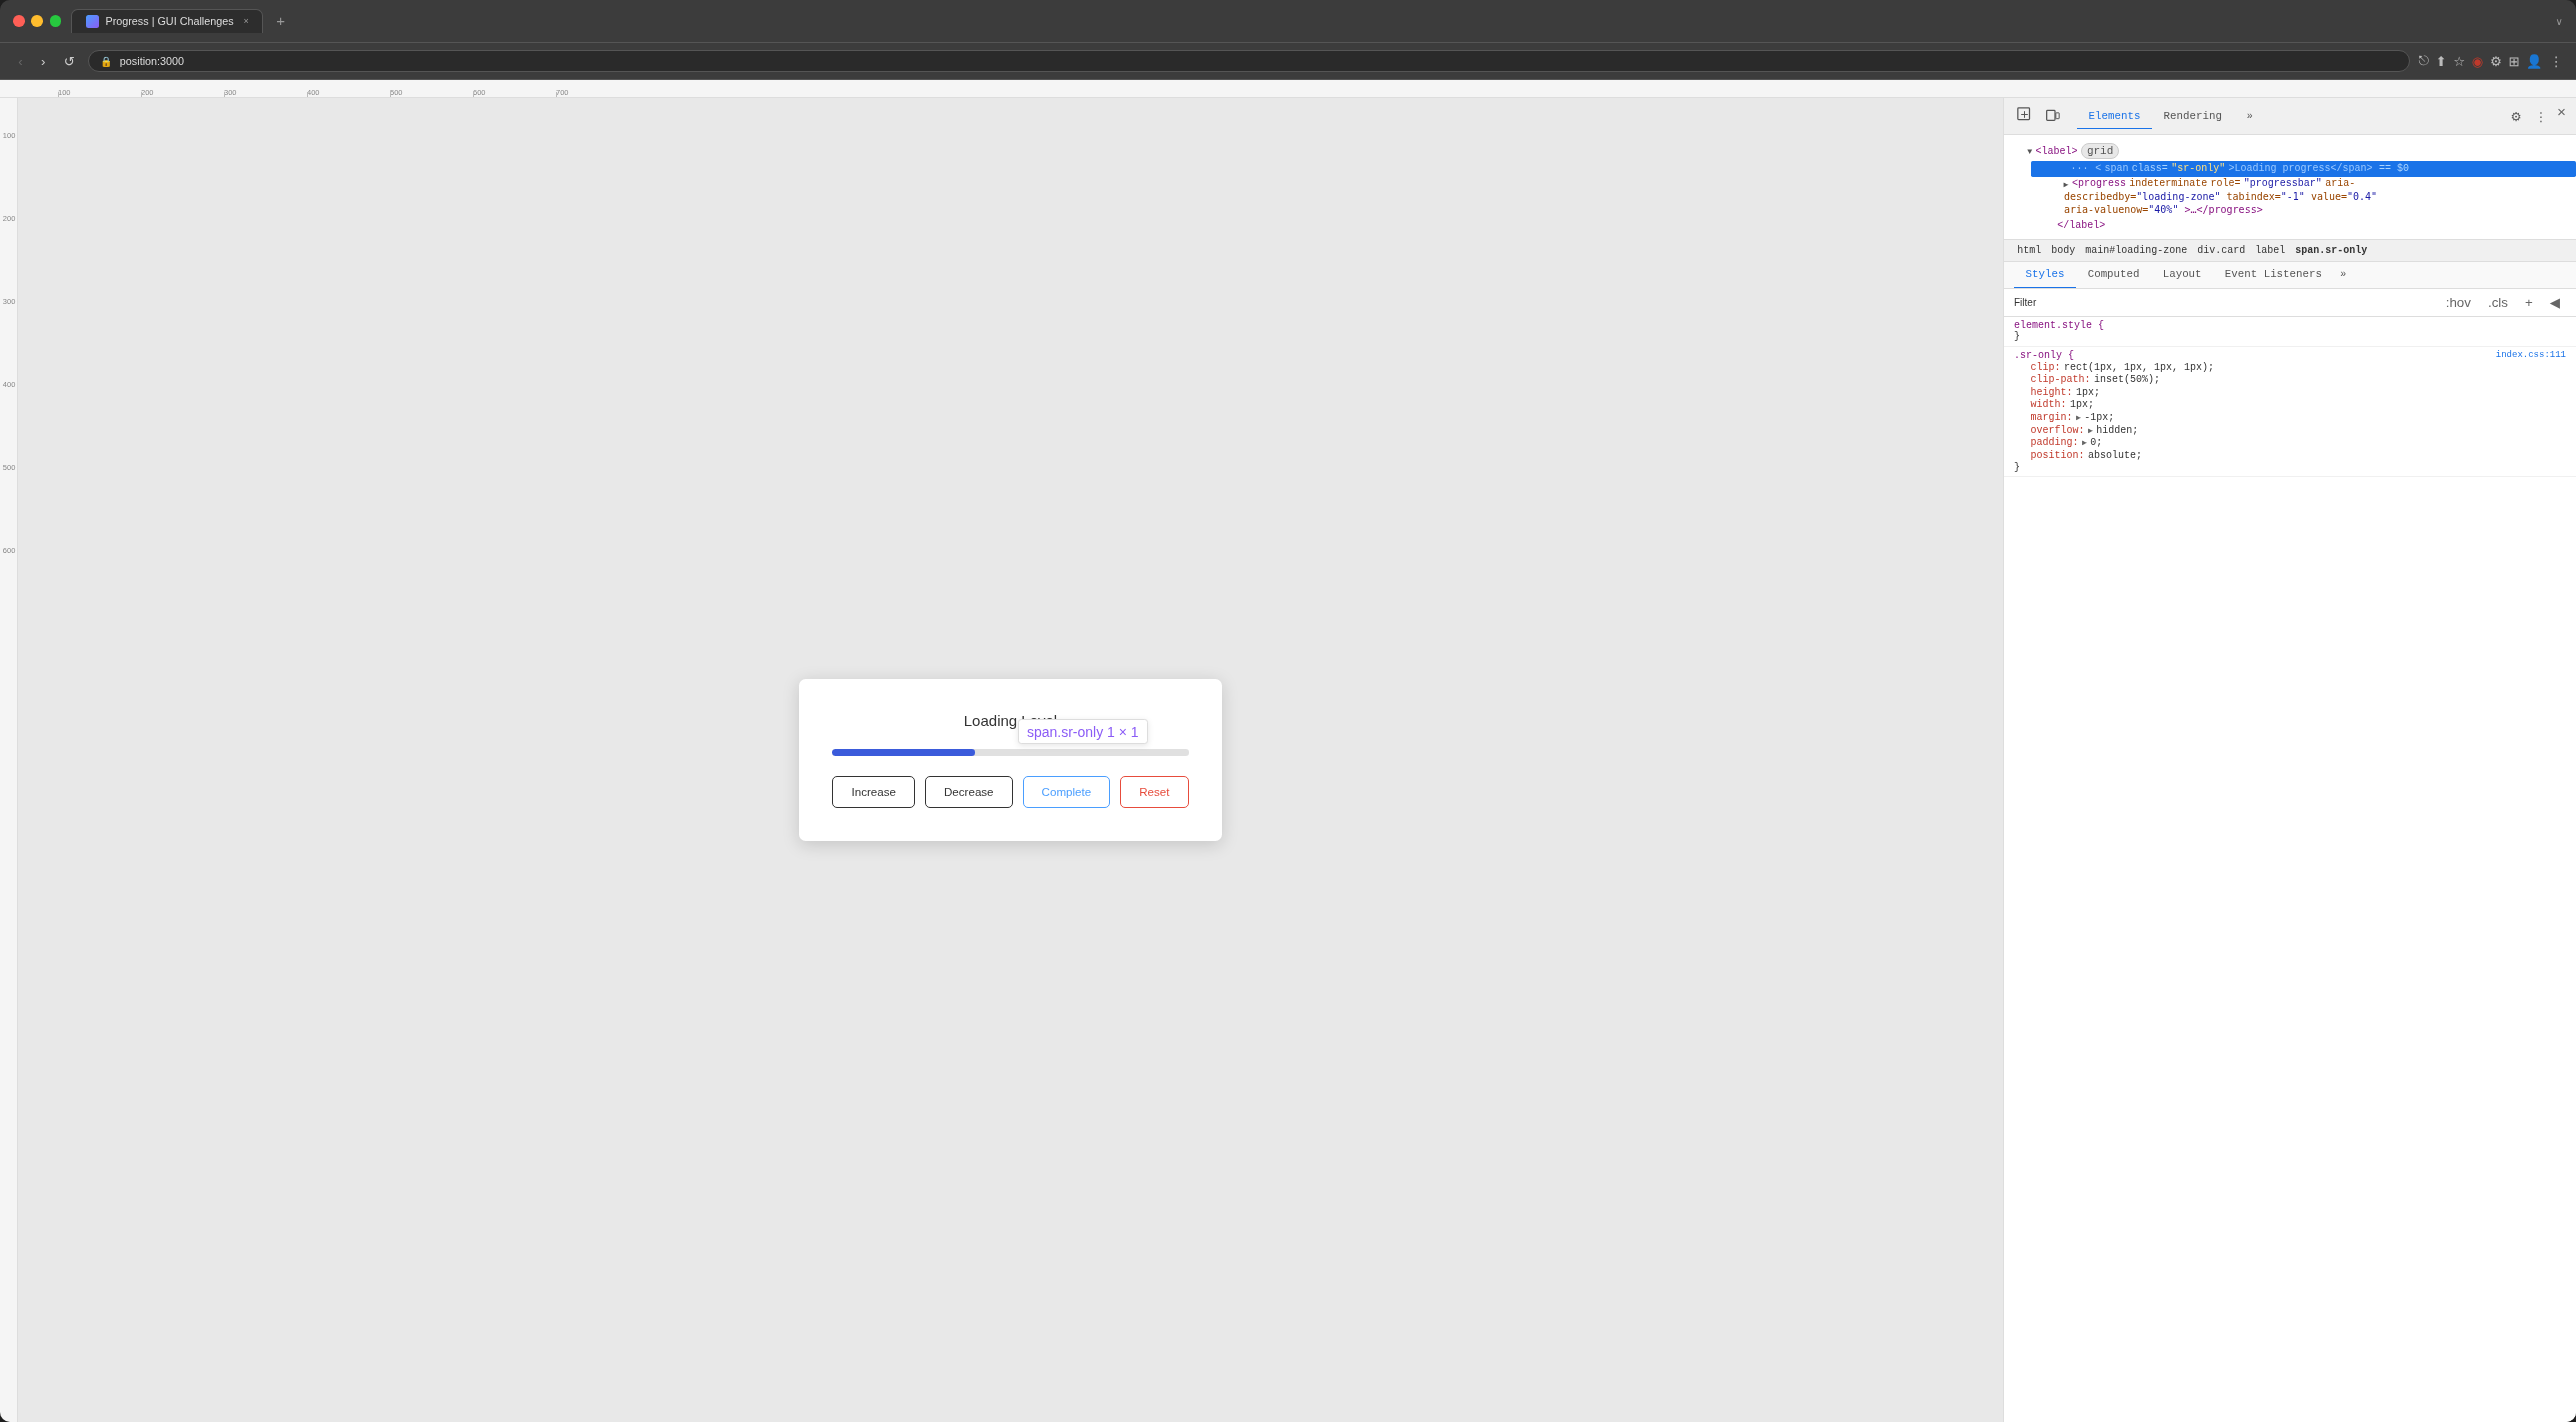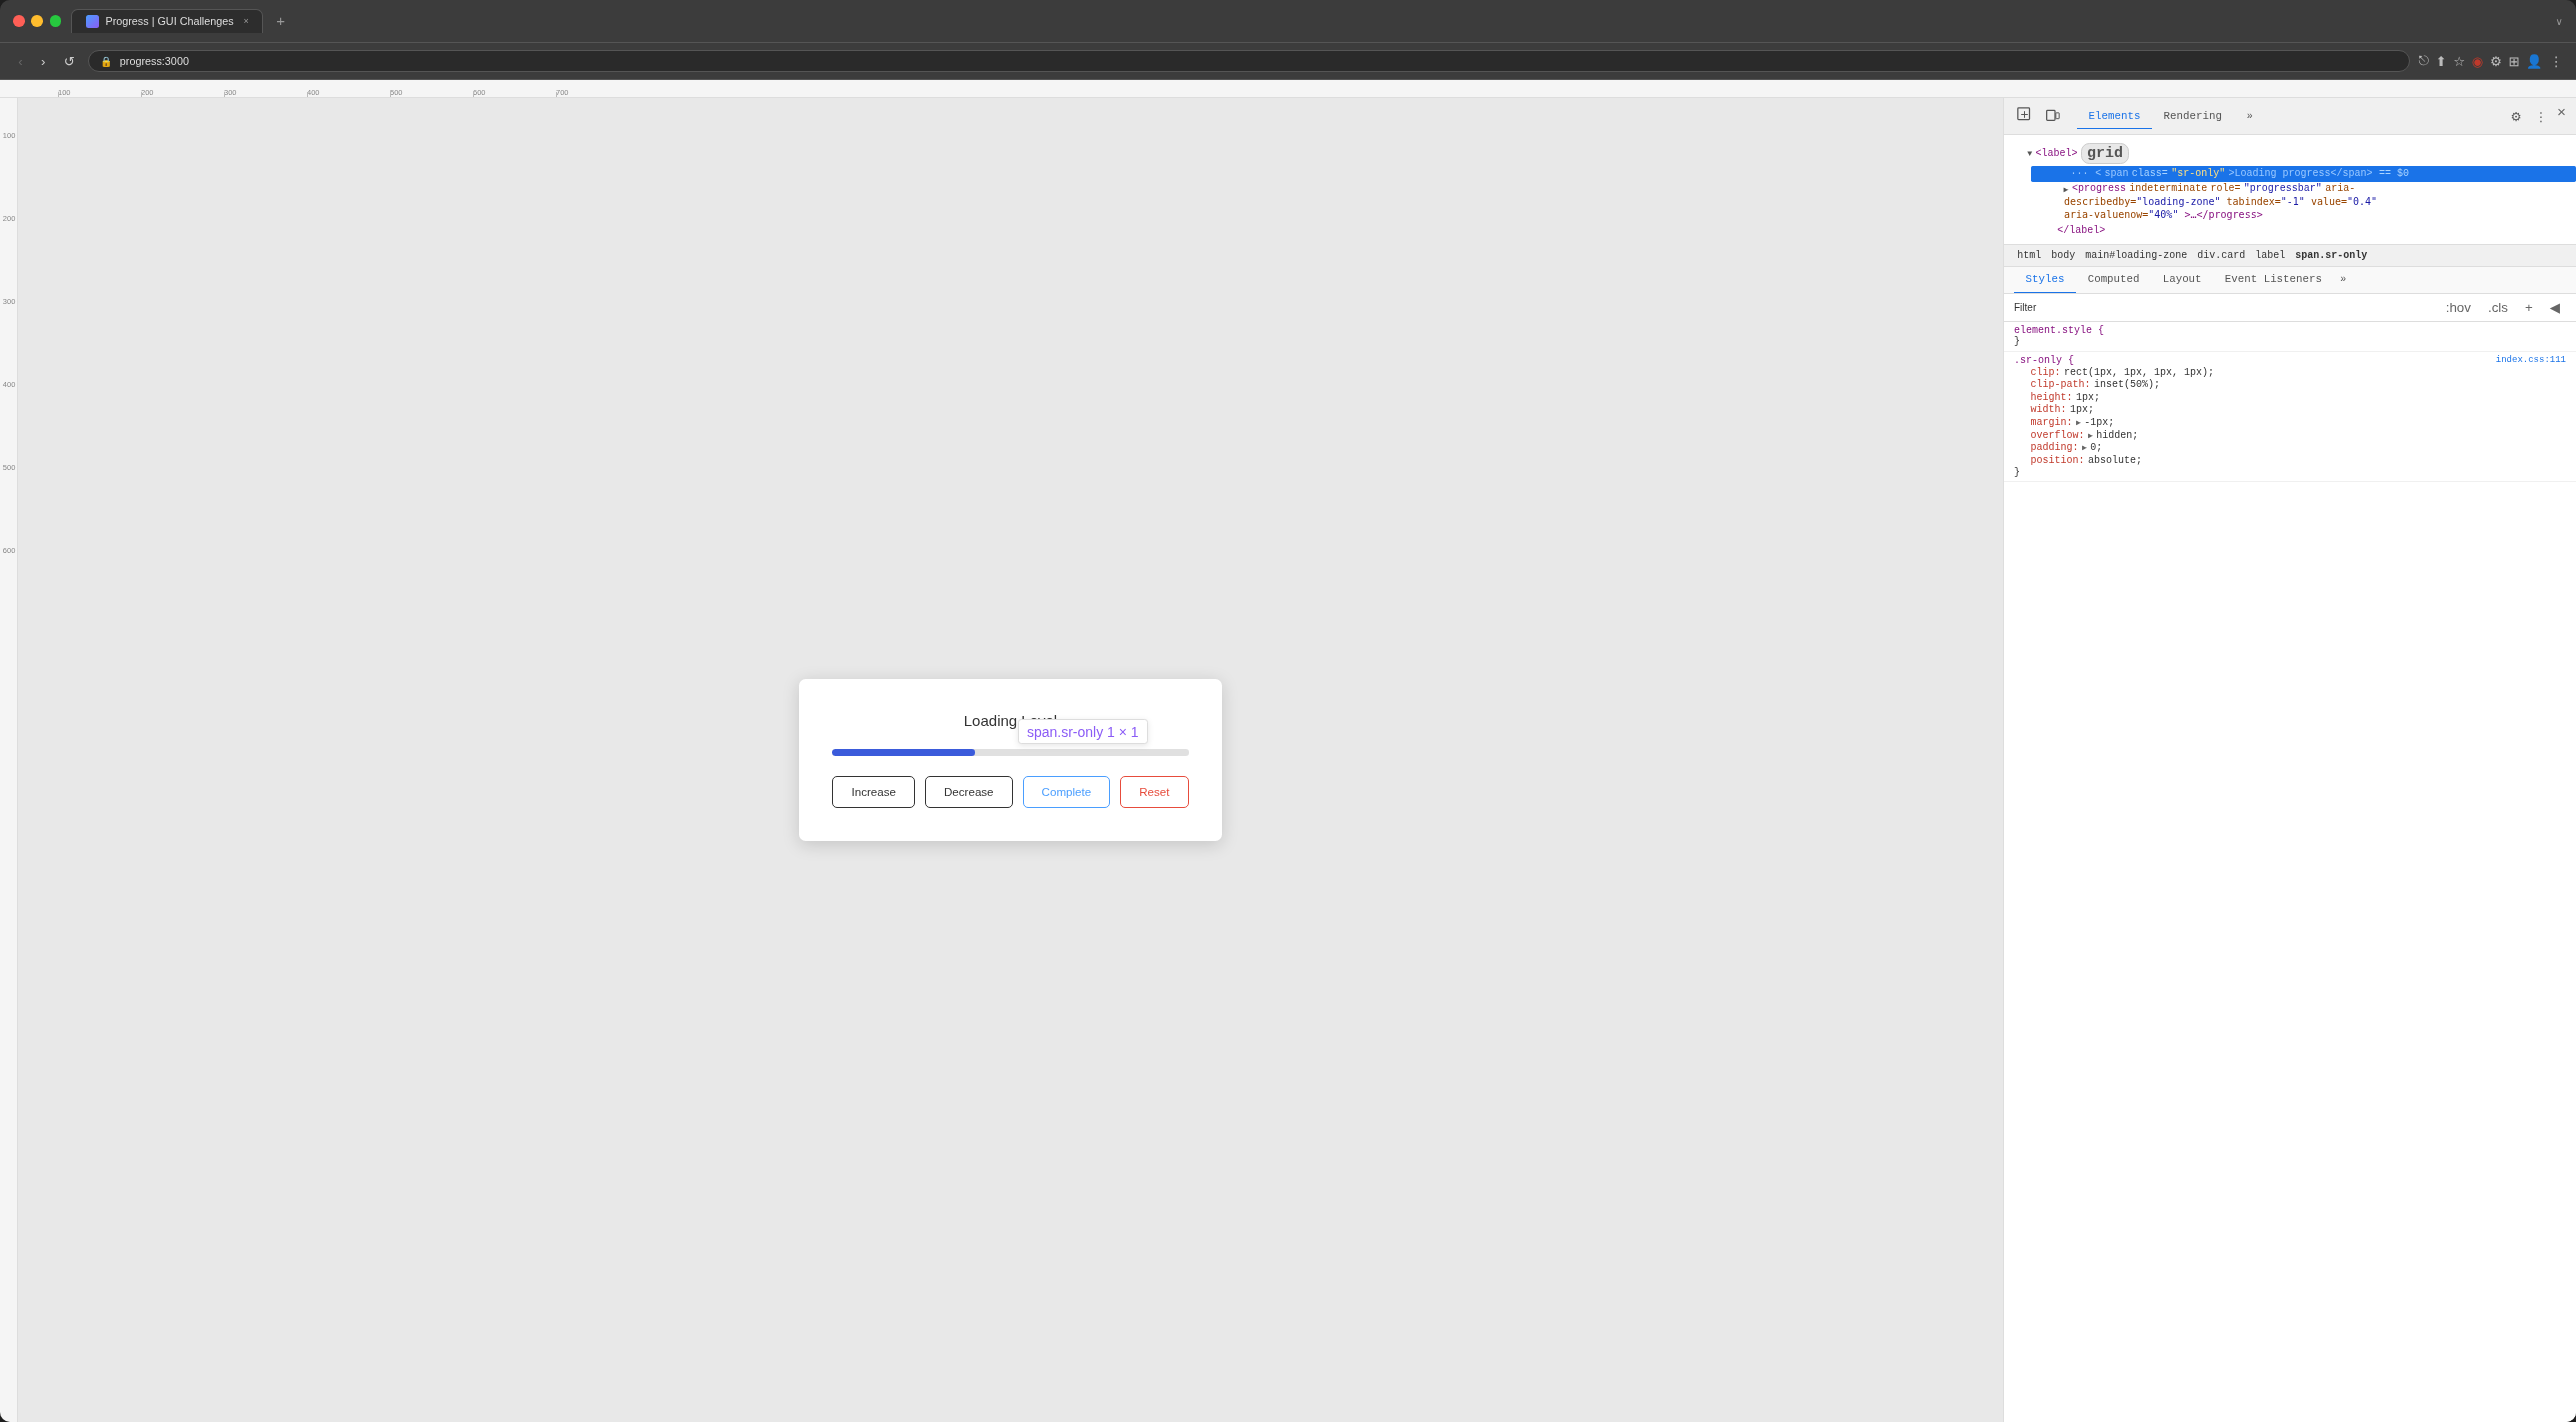--- a/index.html
+++ b/index.html
@@ -310,23 +310,22 @@
     }
 
     .html-tag { color: #881280; }
     .html-attr { color: #994500; }
     .html-value { color: #1a1aa6; }
     .html-badge {
       background: #e8e8e8;
       border: 0.8px solid #ccc;
       border-radius: 8.3px;
       padding: 0.8px 5px;
-      font-size: 15px;
+      font-size: 11px;
       color: #555;
-      font-weight: bold;
     }
     .tree-indent1 { margin-left: 13.3px; }
     .tree-indent2 { margin-left: 26.6px; }
     .triangle { font-size: 8.3px; color: #555; }
     .triangle.open { transform: rotate(0deg); }
 
     
     .breadcrumb-bar {
       background: #f0f0f0;
       border-bottom: 0.8px solid #ddd;
@@ -495,21 +494,21 @@
     </div>
     <span class="expand-btn">∨</span>
   </div>
 
   <div class="nav-bar">
     <button class="nav-btn disabled">‹</button>
     <button class="nav-btn">›</button>
     <button class="nav-btn">↺</button>
     <div class="address-bar">
       <span class="address-lock">🔒</span>
-      <span>progress:3000</span>
+      <span>position:3000</span>
     </div>
     <div class="nav-icons">
       <span class="nav-icon">⎋</span>
       <span class="nav-icon">⬆</span>
       <span class="nav-icon">☆</span>
       <span class="nav-icon" style="color:#c0392b;">◉</span>
       <span class="nav-icon">⚙</span>
       <span class="nav-icon">⊞</span>
       <span class="nav-icon">👤</span>
       <span class="nav-icon">⋮</span>

